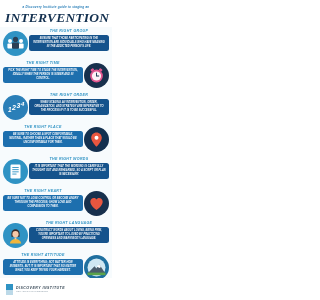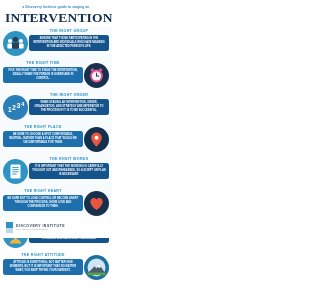--- a/index.html
+++ b/index.html
@@ -2,21 +2,21 @@
 <html><head>
 <meta charset="utf-8">
 <style>
   html,body{margin:0;padding:0;}
   body{
     width:112px;height:300px;overflow:hidden;
     background:#ffffff;
     font-family:"Liberation Sans",sans-serif;
     -webkit-font-smoothing:antialiased;
   }
-  .page{position:relative;width:112px;height:238px;background:#f7fbfd;}
+  .page{position:relative;width:112px;height:300px;background:#f7fbfd;font-style:italic;}
 
   
   .header{padding:6px 5px 2px 5px;text-align:center;background:#ffffff;}
   .kicker{
     font-size:3.1px;letter-spacing:.18px;color:#2a7fb8;
     font-weight:700;line-height:1;margin-bottom:2px;
   }
   .title{
     font-family:"Liberation Serif",serif;
     font-size:13.5px;font-weight:700;color:#13304f;

